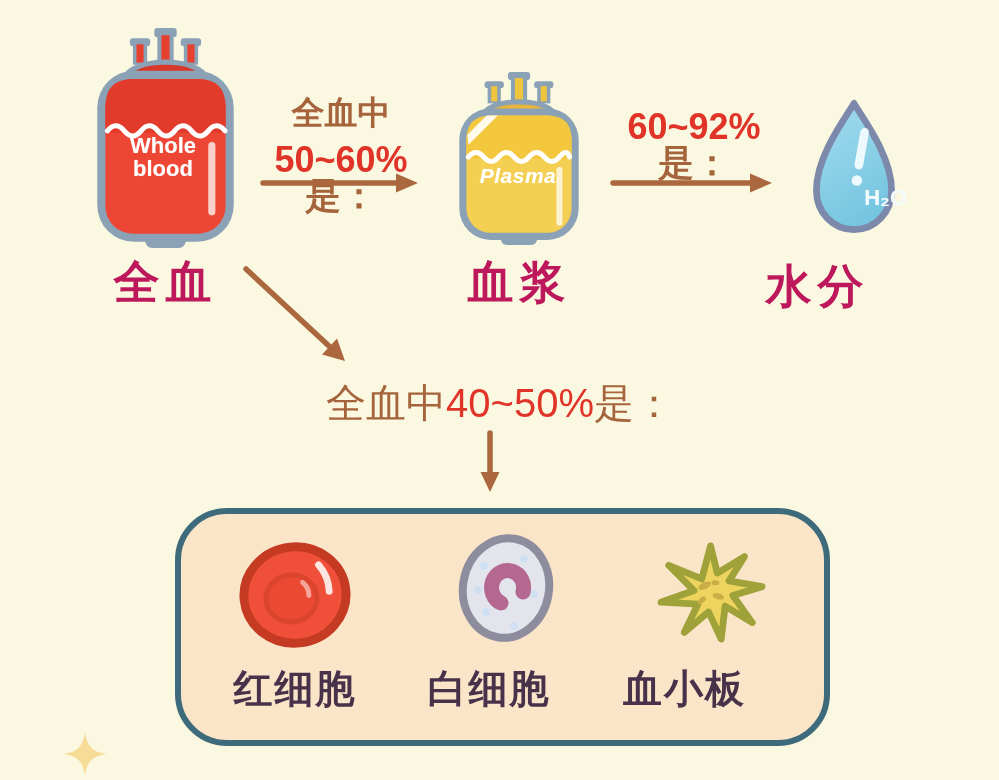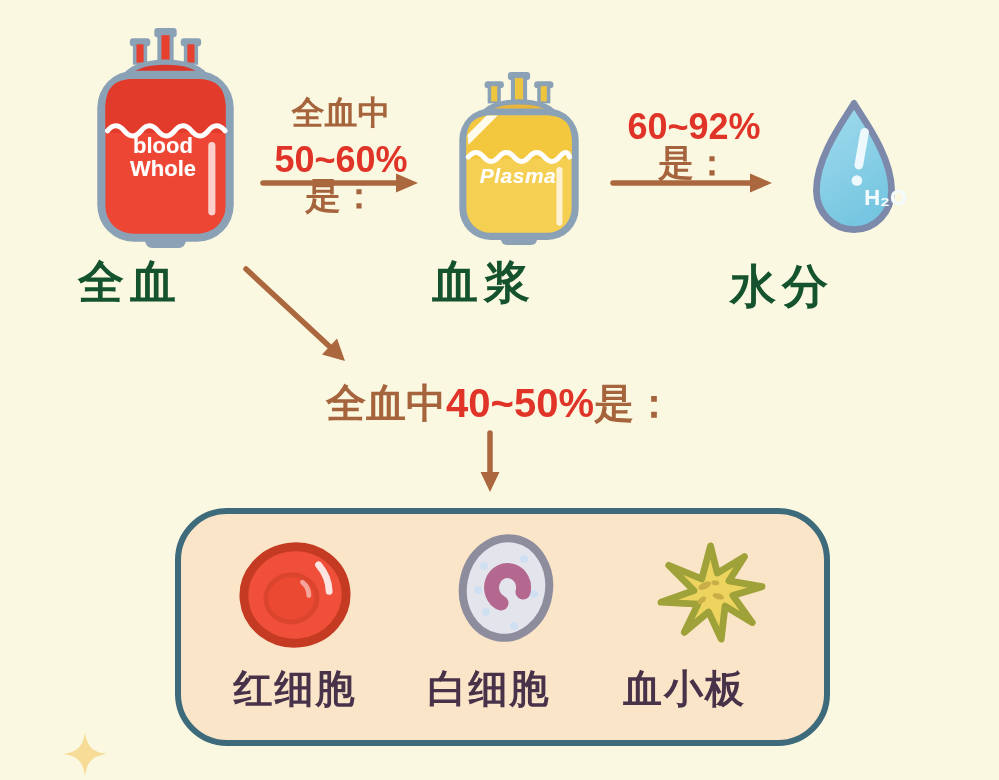--- a/index.html
+++ b/index.html
@@ -10,38 +10,39 @@
     background: #fbf8e1;
     overflow: hidden;
     font-family: "Liberation Sans", "DejaVu Sans", sans-serif;
   }
   .abs { position: absolute; }
 
   
   .node-label {
     font-size: 46px;
     font-weight: 700;
-    color: #14532d;
+    color: #be185d;
     letter-spacing: 6px;
+    text-align: center;
   }
 
   
   .arrow-text {
     font-weight: 700;
     text-align: center;
     color: #a5643c;
     line-height: 1.0;
   }
   .arrow-text .pct { color: #e03429; }
   .t-line1 { font-size: 33px; }
   .t-line2 { font-size: 36px; margin-top: 13px; }
 
   .mid-text {
     font-size: 40px;
-    font-weight: 700;
+    font-weight: 400;
     color: #a5643c;
     text-align: center;
   }
   .mid-text .pct { color: #e03429; }
 
   
   .tank-text {
     color: #ffffff;
     font-weight: 700;
     text-align: center;
@@ -92,22 +93,22 @@
     <rect x="8" y="44" width="134" height="168" rx="36" fill="#8ba1b5"></rect>
     <rect x="16" y="52" width="118" height="152" rx="27" fill="#ee4634"></rect>
 
     <path d="M16,105 L16,79 Q16,52 43,52 L107,52 Q134,52 134,79 L134,105 Z" fill="#e23b2b"></path>
 
     <path d="M18,103 q8,-10 16.5,0 t16.5,0 t16.5,0 t16.5,0 t16.5,0 t16.5,0 t16.5,0" fill="none" stroke="#ffffff" stroke-width="5" stroke-linecap="round"></path>
 
     <rect x="117" y="114" width="7" height="72" rx="3.5" fill="#ffffff" opacity="0.75"></rect>
   </svg>
   <div class="abs tank-text wb-text" style="left:0; top:108px; width:150px;">
+    <div>Whole</div>
     <div>blood</div>
-    <div>Whole</div>
   </div>
 </div>
 <div class="abs node-label" style="left:78px; top:252px; width:175px;">全血</div>
 
 <div class="abs arrow-text" style="left:252px; top:96px; width:178px;">
   <div class="t-line1">全血中</div>
   <div class="t-line2"><span class="pct">50~60%</span><span>是：</span></div>
 </div>
 <div class="abs" style="left:258px; top:170px;">
   <svg width="164" height="26" viewBox="0 0 164 26">

